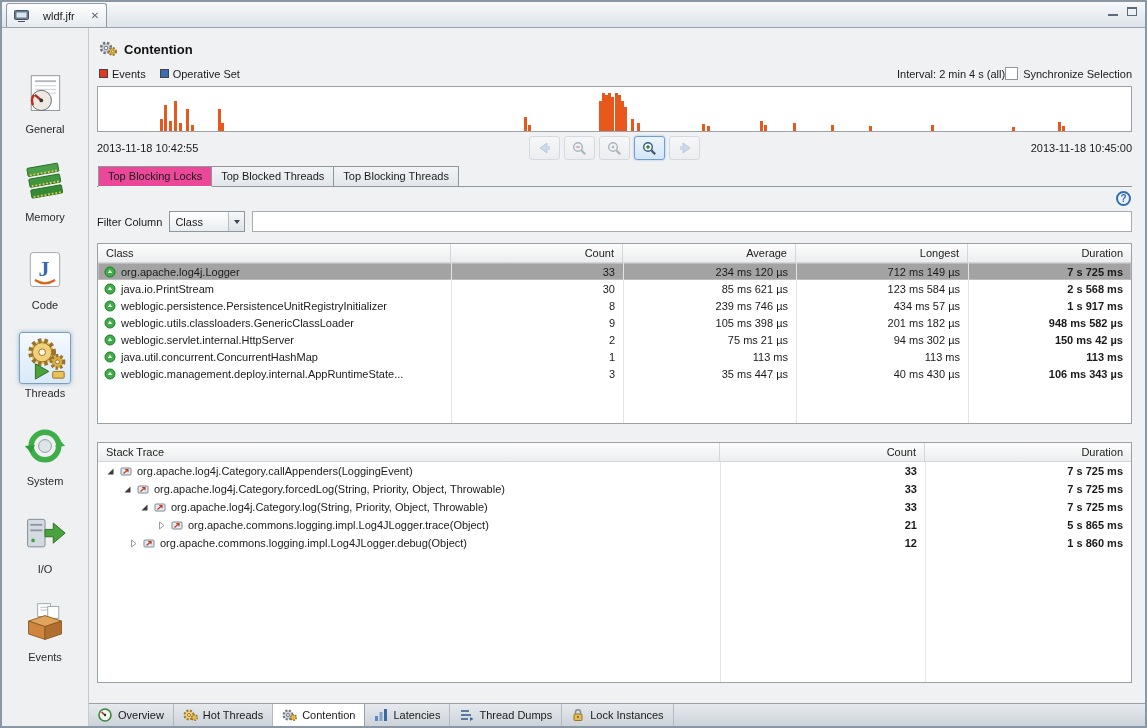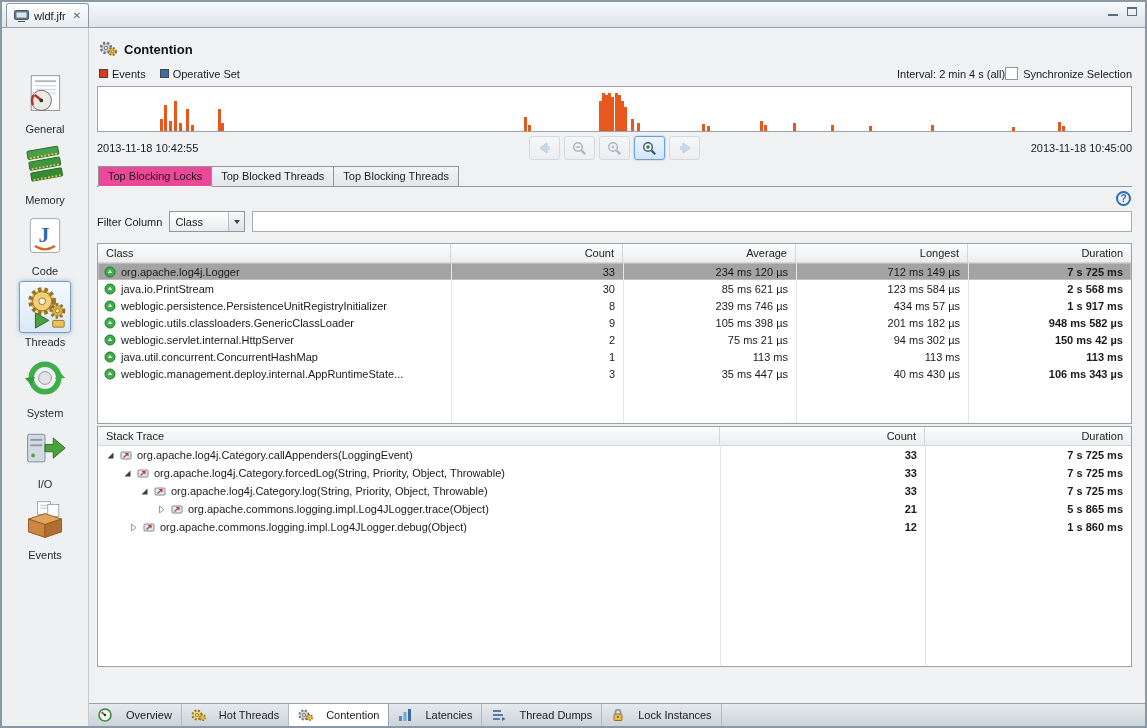--- a/index.html
+++ b/index.html
@@ -2,31 +2,31 @@
 <html><head>
 <meta charset="utf-8">
 <style>
   * { margin:0; padding:0; box-sizing:border-box; }
   html,body { width:1147px; height:728px; overflow:hidden; }
   body { font-family:"Liberation Sans", sans-serif; font-size:11px; color:#1a1a1a; background:#fff; }
   .window { width:1147px; height:728px; border:2px solid #8a97a4; background:#eff1f3; display:flex; flex-direction:column; }
 
   
   .tabstrip { height:26px; flex:0 0 26px; background:linear-gradient(#f7f9fb,#dde3e9); border-bottom:1px solid #9aa4ad; display:flex; align-items:flex-end; position:relative; }
-  .etab { height:24px; margin-left:4px; display:flex; align-items:center; gap:5px; padding:0 7px; background:linear-gradient(#fefefe,#e6ebf0); border:1px solid #8f99a3; border-bottom:none; border-radius:3px 3px 0 0; }
+  .etab { height:24px; margin-left:4px; display:flex; align-items:center; gap:14px; padding:0 7px; background:linear-gradient(#fefefe,#e6ebf0); border:1px solid #8f99a3; border-bottom:none; border-radius:3px 3px 0 0; }
   .etab-label { font-size:11px; }
   .etab-close { color:#5a6570; font-size:10px; margin-left:2px; cursor:pointer; }
   .win-controls { position:absolute; right:8px; top:5px; display:flex; gap:9px; align-items:center; }
   .minbox { width:10px; height:9px; border-bottom:2px solid #5c6b79; }
   .maxbox { width:10px; height:9px; border:1px solid #5c6b79; border-top-width:2px; }
 
   .body { flex:1; display:flex; min-height:0; }
 
   
-  .sidebar { width:87px; flex:0 0 87px; background:#eef0f2; border-right:1px solid #c4cad0; display:flex; flex-direction:column; align-items:center; padding-top:40px; gap:4px; }
+  .sidebar { width:87px; flex:0 0 87px; background:#eef0f2; border-right:1px solid #c4cad0; display:flex; flex-direction:column; align-items:center; padding-top:40px; gap:21px; }
   .side-item { display:flex; flex-direction:column; align-items:center; gap:3px; cursor:pointer; }
   .side-icon { width:52px; height:52px; display:flex; align-items:center; justify-content:center; border:1px solid transparent; border-radius:3px; }
   .side-item.selected .side-icon { border:1px solid #7f9db9; background:linear-gradient(#f5faff,#d9e9f8); box-shadow:0 0 4px rgba(110,155,200,.7); }
   .side-label { font-size:11px; color:#2a2a2a; }
 
   
   .content { flex:1; display:flex; flex-direction:column; padding:0 13px 0 8px; min-width:0; position:relative; }
   .page-header { display:flex; align-items:center; gap:7px; padding:12px 0 9px 2px; }
   .page-title { font-size:13px; font-weight:bold; color:#111; }
 
@@ -59,39 +59,39 @@
 
   .filter-row { display:flex; align-items:center; margin-top:5px; gap:7px; }
   .dropdown { width:76px; height:21px; border:1px solid #8f979e; background:linear-gradient(#fff,#e9edf0); display:flex; align-items:center; cursor:pointer; }
   .dropdown-value { flex:1; padding-left:5px; }
   .dropdown-btn { width:16px; height:100%; display:flex; align-items:center; justify-content:center; border-left:1px solid #b6bdc4; background:linear-gradient(#f6f8fa,#dde3e8); }
   .dd-arrow { width:0; height:0; border-left:3.5px solid transparent; border-right:3.5px solid transparent; border-top:4px solid #3a4450; }
   .filter-input { flex:1; height:21px; border:1px solid #a6acb2; background:#fff; padding:0 5px; font:inherit; }
 
   .dtable { border:1px solid #9aa1a8; background:#fff; position:relative; overflow:hidden; }
   .locks-table { margin-top:11px; height:181px; }
-  .stack-table { margin-top:2px; height:241px; }
+  .stack-table { margin-top:18px; height:241px; }
   .thead { display:grid; height:19px; background:linear-gradient(#fdfdfd,#ebedef); border-bottom:1px solid #d3d7da; }
   .locks-table .thead, .locks-table .trow { grid-template-columns:353px 172px 173px 172px 1fr; }
   .stack-table .thead, .stack-table .srow { grid-template-columns:622px 205px 1fr; }
   .th { padding:0 8px; display:flex; align-items:center; border-right:1px solid #d3d7da; color:#222; white-space:nowrap; overflow:hidden; }
   .th:last-child { border-right:none; }
   .th.num { justify-content:flex-end; }
   .trow { display:grid; height:17px; align-items:center; cursor:default; }
   .trow.selected { background:#a3a3a3; box-shadow:inset 0 0 0 1px #bcbcbc; }
   .srow { display:grid; height:18px; align-items:center; }
   .td { padding:0 8px; white-space:nowrap; overflow:hidden; }
   .td.num { text-align:right; }
   .td.bold { font-weight:bold; }
   .cellflex { display:flex; align-items:center; gap:5px; padding:0 6px; white-space:nowrap; overflow:hidden; }
   .vl { position:absolute; top:19px; bottom:0; width:0; border-left:1px solid #e3e6e9; pointer-events:none; }
   .expander { width:9px; flex:0 0 9px; display:inline-flex; cursor:pointer; }
 
   .bottom-tabs { margin:auto -13px 0 -8px; height:23px; flex:0 0 23px; background:linear-gradient(#e6eaee,#ccd3d9); border-top:1px solid #9aa1a8; display:flex; align-items:stretch; }
-  .btab { display:flex; align-items:center; gap:13px; padding:0 9px; border-right:1px solid #b2b9c0; cursor:pointer; white-space:nowrap; }
+  .btab { display:flex; align-items:center; gap:5px; padding:0 9px; border-right:1px solid #b2b9c0; cursor:pointer; white-space:nowrap; }
   .btab.selected { background:#fff; border-right:1px solid #9aa1a8; box-shadow:1px 0 0 #fff inset; }
 
   .icon { display:inline-flex; align-items:center; justify-content:center; line-height:0; }
 </style>
 </head>
 <body>
 
 <div class="window">
 
   <div class="tabstrip">

